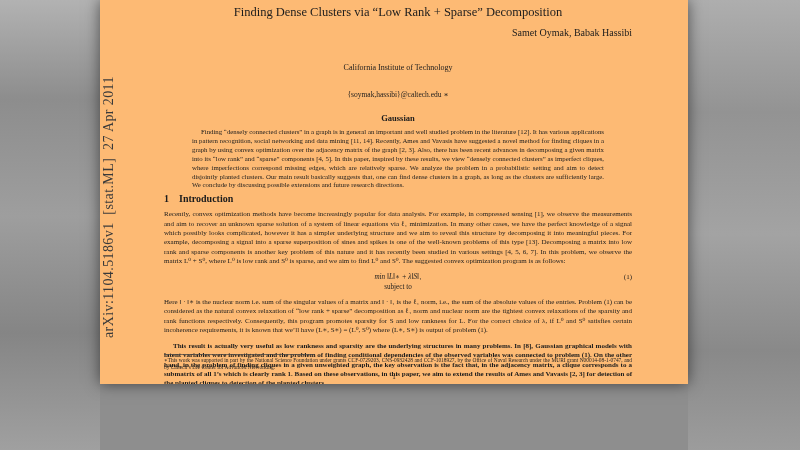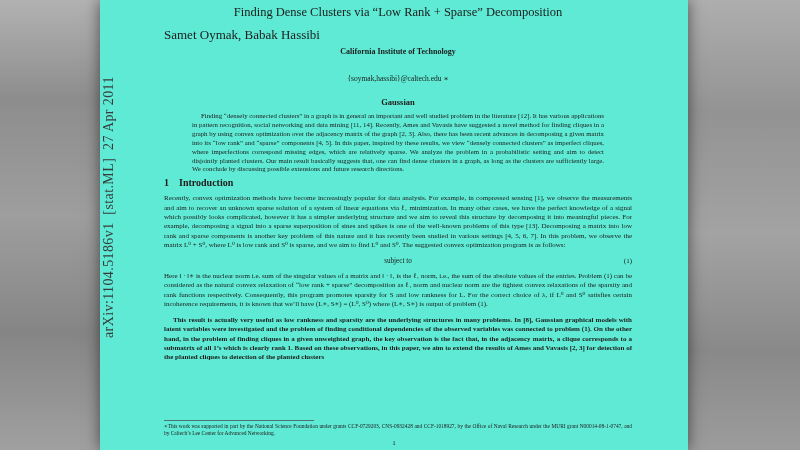--- a/index.html
+++ b/index.html
@@ -17,35 +17,35 @@
   .bg-left {
     left: 0; width: 100px;
     background: linear-gradient(180deg, #b2b2b2 0%, #8d8d8d 22%, #9e9e9e 48%, #858585 74%, #a0a0a0 100%);
   }
   .bg-right {
     right: 0; width: 112px;
     background: linear-gradient(180deg, #aeaeae 0%, #939393 25%, #a3a3a3 52%, #898989 78%, #9c9c9c 100%);
   }
   .page {
     position: absolute; left: 100px; top: 0;
-    width: 588px; height: 450px;
-    background: #5eead4;
+    width: 588px; height: 384px;
+    background: #fdba74;
     box-shadow: 0 0 14px rgba(0,0,0,0.55);
     overflow: hidden;
   }
   .content {
     position: absolute; top: 0; left: 64px; right: 56px;
   }
   .title {
     margin-top: 5px;
     font-size: 12.5px; line-height: 1.15;
     text-align: center;
   }
-  .authors { margin-top: 8px; font-size: 13px; text-align: left; }
-  .affiliation { margin-top: 4px; font-size: 8px; text-align: center; font-weight: bold; }
+  .authors { margin-top: 8px; font-size: 10px; text-align: right; }
+  .affiliation { margin-top: 25px; font-size: 8px; text-align: center; }
   .email { margin-top: 18px; font-size: 7.5px; text-align: center; }
   .date { margin-top: 9px; font-size: 8px; text-align: center; }
   .abstract-heading {
     margin-top: 14px;
     font-size: 8.5px; font-weight: bold;
     text-align: center;
   }
   .abstract-text {
     margin: 5px auto 0;
     width: 412px;
@@ -122,20 +122,21 @@
     <div class="abstract-heading">Gaussian</div>
     <div class="abstract-text">Finding “densely connected clusters” in a graph is in general an important and well studied problem in the literature [12]. It has various applications in pattern recognition, social networking and data mining [11, 14]. Recently, Ames and Vavasis have suggested a novel method for finding cliques in a graph by using convex optimization over the adjacency matrix of the graph [2, 3]. Also, there has been recent advances in decomposing a given matrix into its “low rank” and “sparse” components [4, 5]. In this paper, inspired by these results, we view “densely connected clusters” as imperfect cliques, where imperfections correspond missing edges, which are relatively sparse. We analyze the problem in a probabilistic setting and aim to detect disjointly planted clusters. Our main result basically suggests that, one can find dense clusters in a graph, as long as the clusters are sufficiently large. We conclude by discussing possible extensions and future research directions.</div>
 
     <div class="section-heading">
       <span class="num">1</span><span>Introduction</span>
     </div>
 
     <div class="para">Recently, convex optimization methods have become increasingly popular for data analysis. For example, in compressed sensing [1], we observe the measurements and aim to recover an unknown sparse solution of a system of linear equations via ℓ₁ minimization. In many other cases, we have the perfect knowledge of a signal which possibly looks complicated, however it has a simpler underlying structure and we aim to reveal this structure by decomposing it into meaningful pieces. For example, decomposing a signal into a sparse superposition of sines and spikes is one of the well-known problems of this type [13]. Decomposing a matrix into low rank and sparse components is another key problem of this nature and it has recently been studied in various settings [4, 5, 6, 7]. In this problem, we observe the matrix L⁰ + S⁰, where L⁰ is low rank and S⁰ is sparse, and we aim to find L⁰ and S⁰. The suggested convex optimization program is as follows:</div>
 
     <div class="equation">
+      <div class="eq-math">min ‖L‖∗ + λ‖S‖₁</div>
       <div class="eq-number">(1)</div>
       <div>subject to</div>
     </div>
 
     <div class="para">Here ‖ · ‖∗ is the nuclear norm i.e. sum of the singular values of a matrix and ‖ · ‖₁ is the ℓ₁ norm, i.e., the sum of the absolute values of the entries. Problem (1) can be considered as the natural convex relaxation of “low rank + sparse” decomposition as ℓ₁ norm and nuclear norm are the tightest convex relaxations of the sparsity and rank functions respectively. Consequently, this program promotes sparsity for S and low rankness for L. For the correct choice of λ, if L⁰ and S⁰ satisfies certain incoherence requirements, it is known that we’ll have (L∗, S∗) = (L⁰, S⁰) where (L∗, S∗) is output of problem (1).</div>
     <div class="para indent">This result is actually very useful as low rankness and sparsity are the underlying structures in many problems. In [8], Gaussian graphical models with latent variables were investigated and the problem of finding conditional dependencies of the observed variables was connected to problem (1). On the other hand, in the problem of finding cliques in a given unweighted graph, the key observation is the fact that, in the adjacency matrix, a clique corresponds to a submatrix of all 1’s which is clearly rank 1. Based on these observations, in this paper, we aim to extend the results of Ames and Vavasis [2, 3] for detection of the planted cliques to detection of the planted clusters</div>
   </div>
 
   <div class="footnote-block">
     <div class="footnote-rule"></div>

